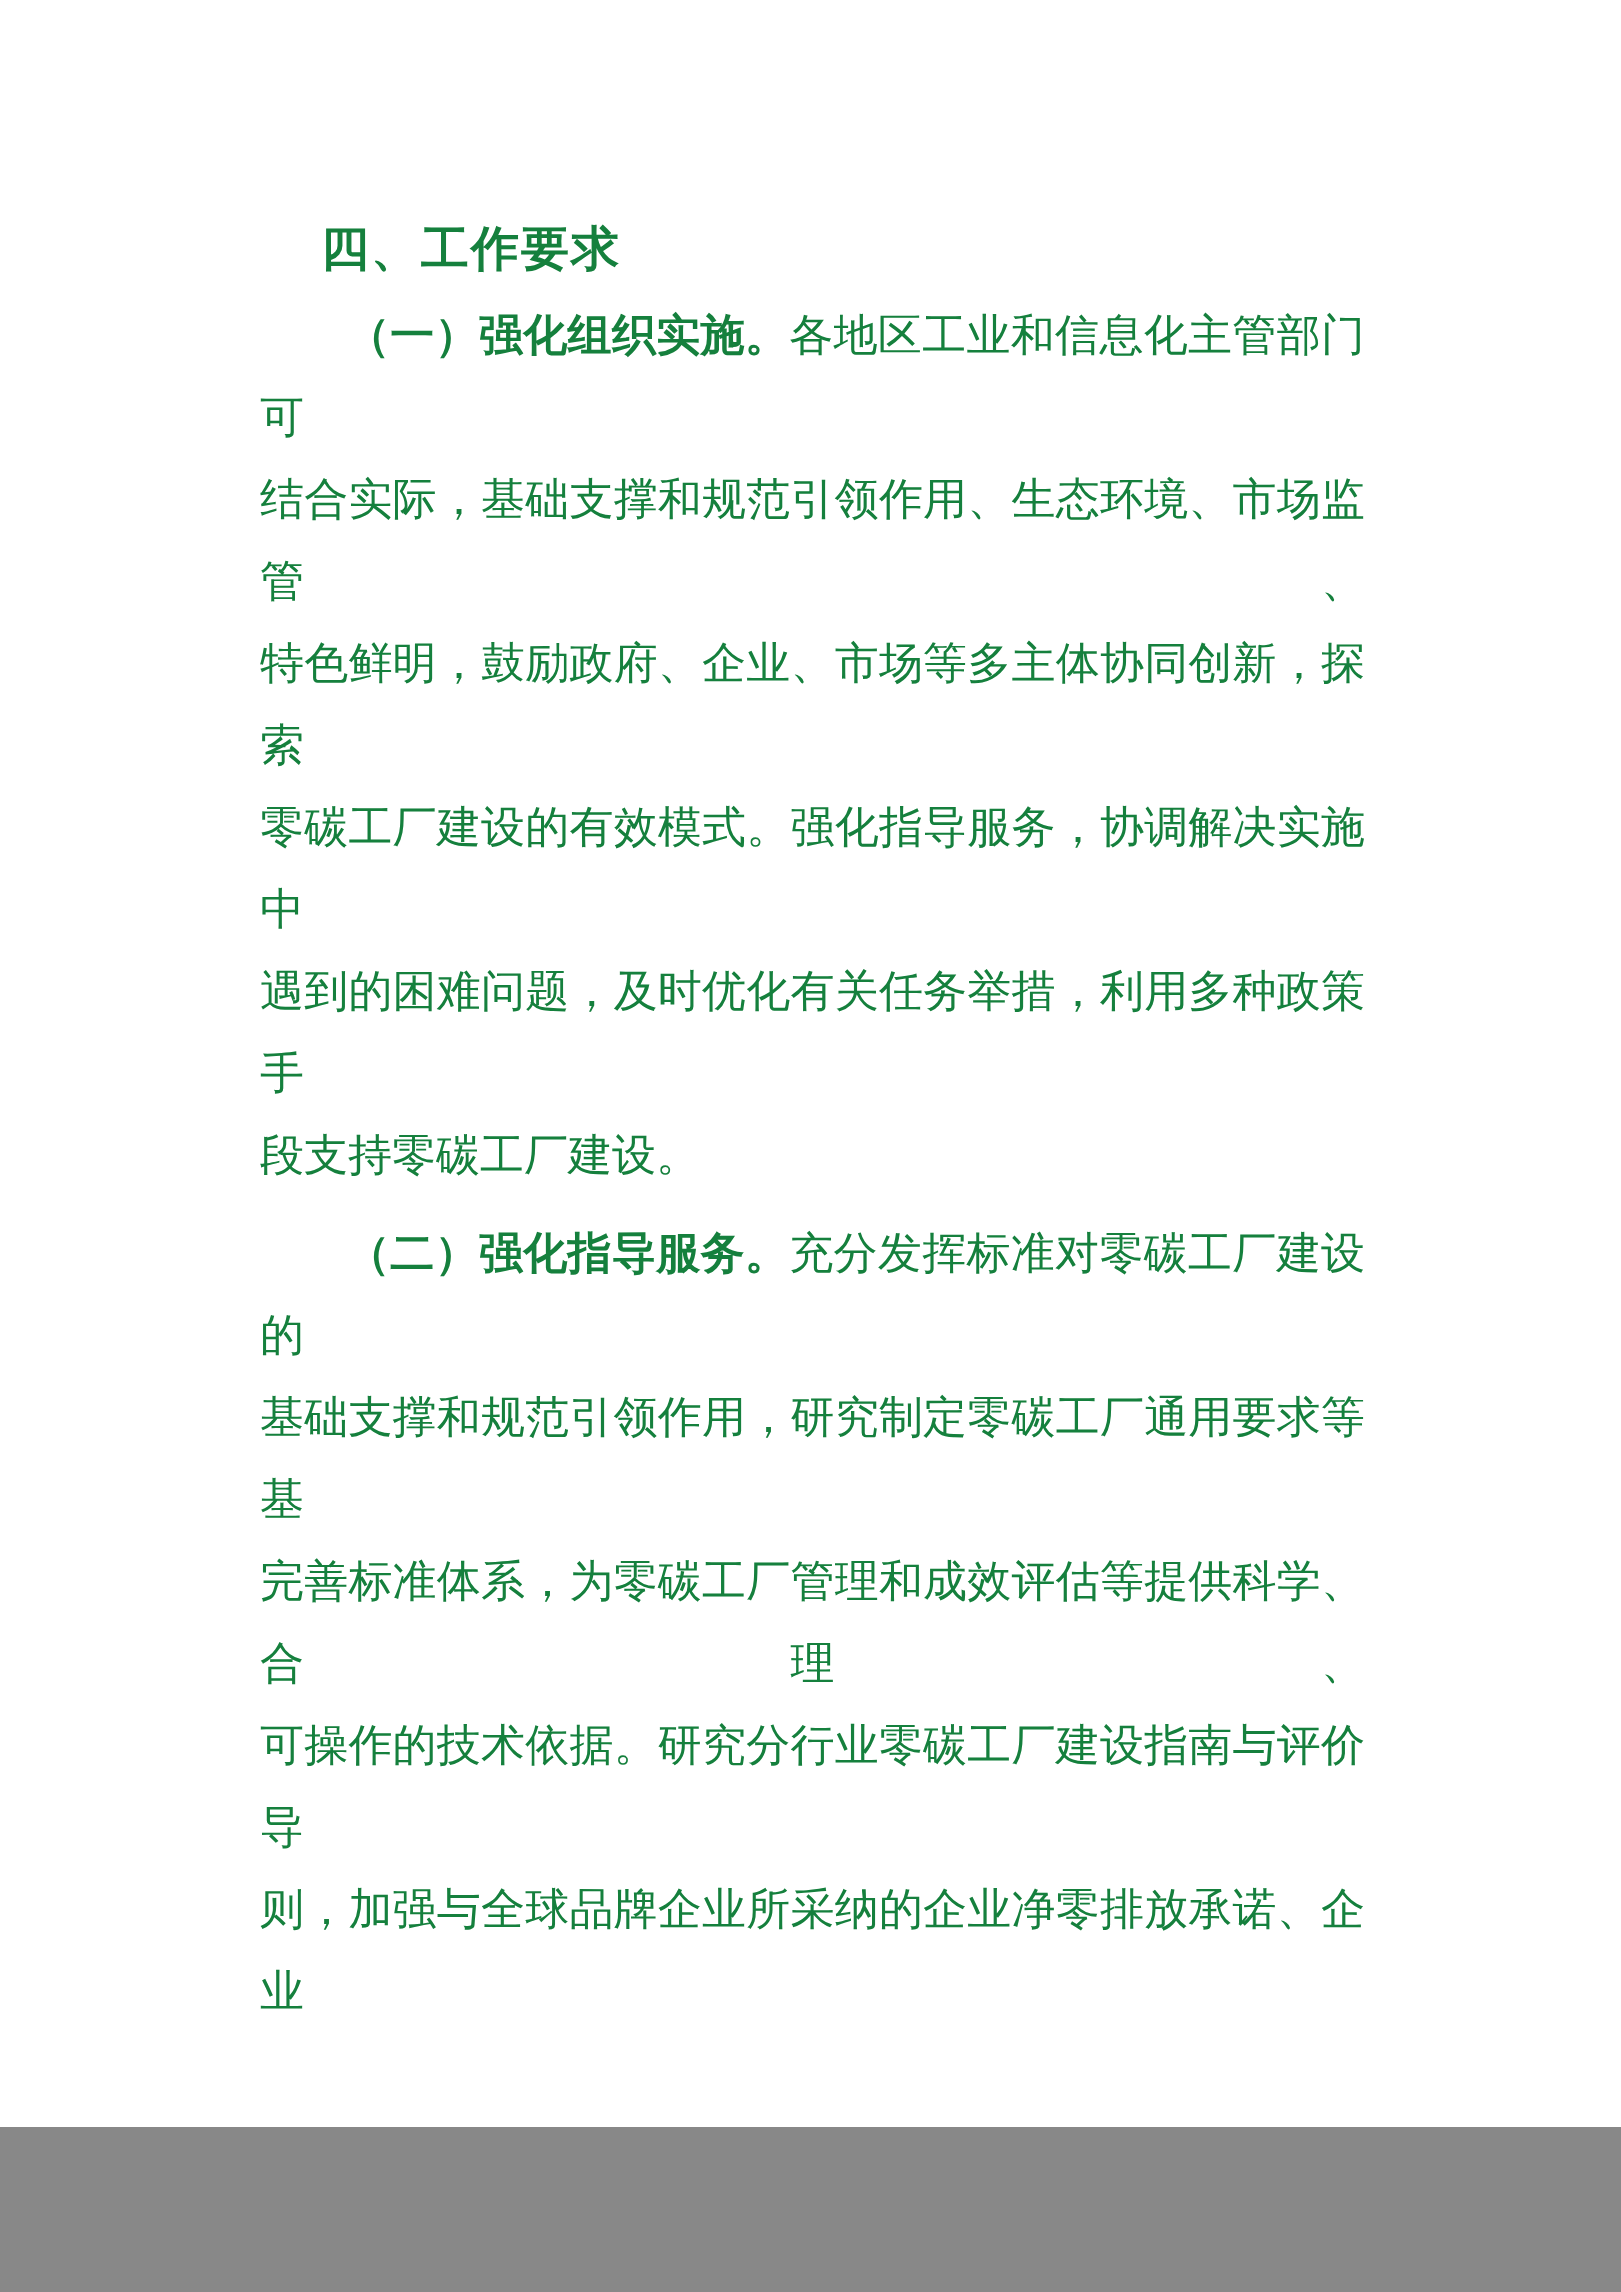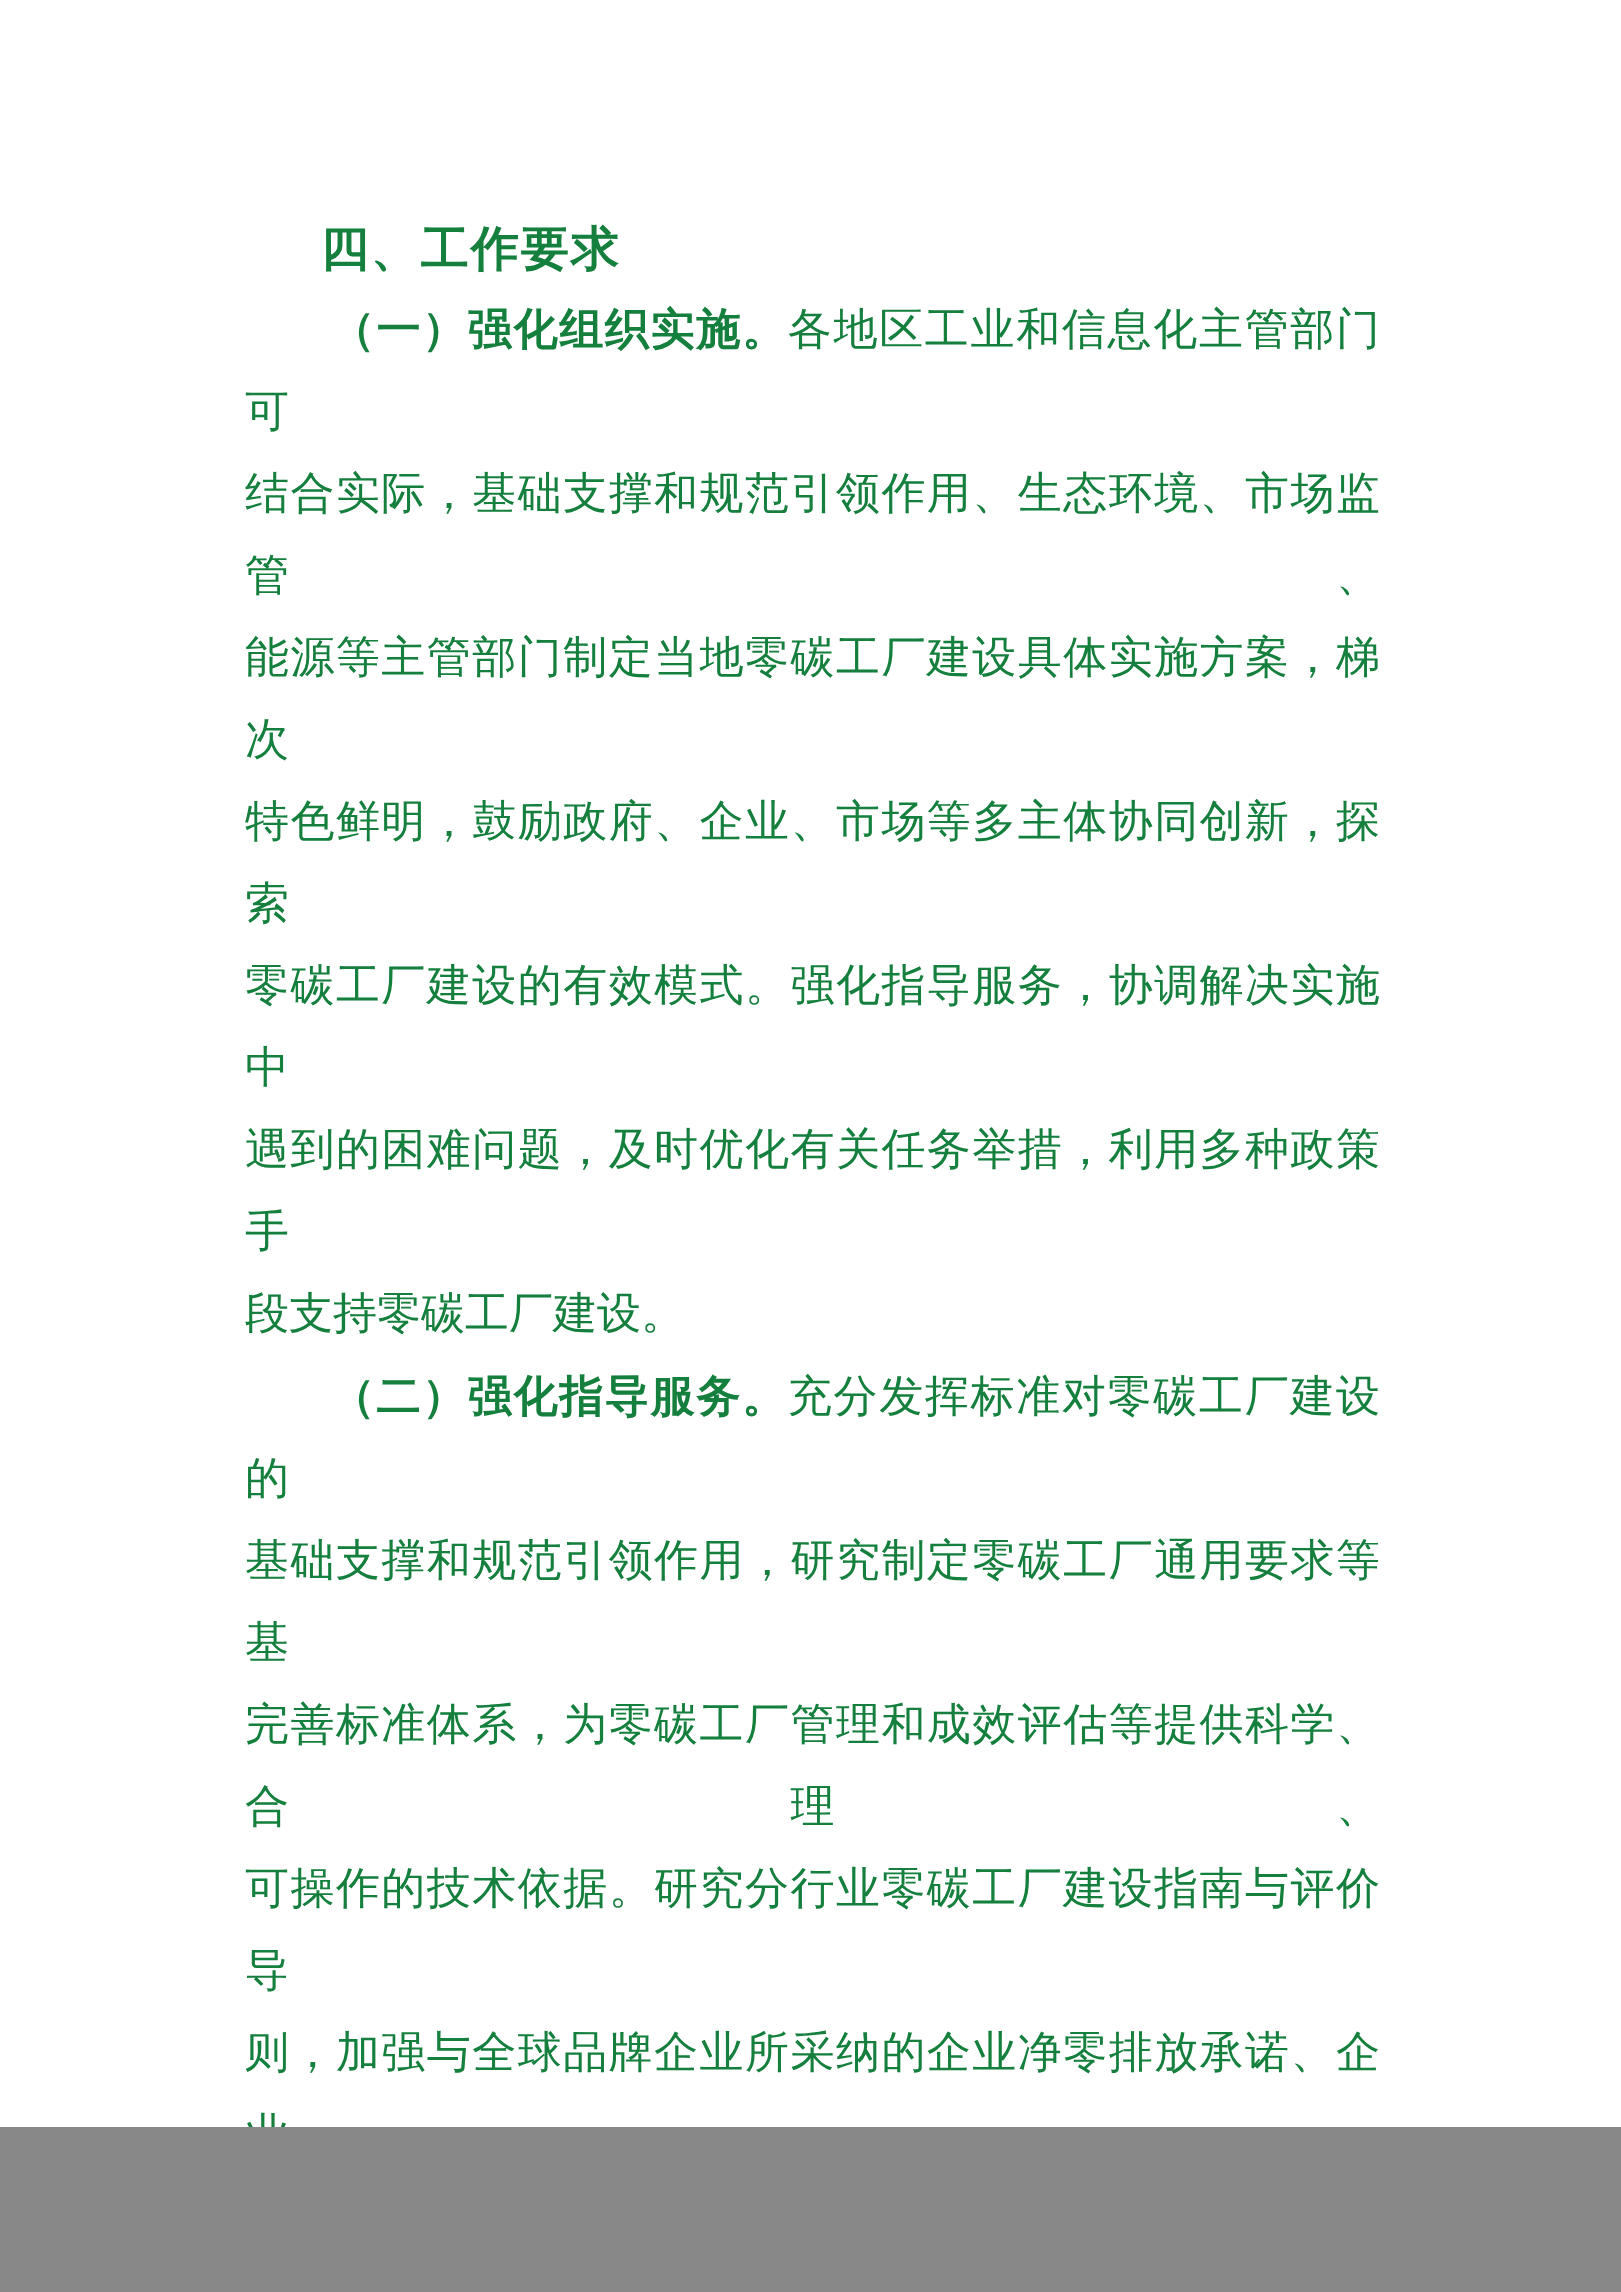--- a/index.html
+++ b/index.html
@@ -25,21 +25,21 @@
   }
   .doc-heading {
     font-family: "Liberation Sans", "DejaVu Sans", sans-serif;
     font-weight: bold;
     font-size: 48px;
     line-height: 61px;
     margin: 0 0 8.8px 76px;
     letter-spacing: 2px;
   }
   .paragraph {
-    margin: 0;
+    margin: 15px;
   }
   .line {
     font-size: 44px;
     line-height: 82px;
     text-align: justify;
     text-align-last: justify;
     white-space: normal;
   }
   .line.no-justify {
     text-align: right;
@@ -65,21 +65,20 @@
 </head>
 <body>
 
 <div class="page">
   <div class="content">
     <h1 class="doc-heading">四、工作要求</h1>
     <div id="paragraphs">
         <div class="paragraph">
           <div class="line indent"><span class="seg-bold">（一）强化组织实施。</span><span class="seg">各地区工业和信息化主管部门可</span></div>
           <div class="line"><span class="seg">结合实际，基础支撑和规范引领作用、生态环境、市场监管、</span></div>
-          <div class="line"><span class="seg">能源等主管部门制定当地零碳工厂建设具体实施方案，梯次</span></div>
           <div class="line"><span class="seg">特色鲜明，鼓励政府、企业、市场等多主体协同创新，探索</span></div>
           <div class="line"><span class="seg">零碳工厂建设的有效模式。强化指导服务，协调解决实施中</span></div>
           <div class="line"><span class="seg">遇到的困难问题，及时优化有关任务举措，利用多种政策手</span></div>
           <div class="line no-justify"><span class="seg">段支持零碳工厂建设。</span></div>
         </div>
         <div class="paragraph">
           <div class="line indent"><span class="seg-bold">（二）强化指导服务。</span><span class="seg">充分发挥标准对零碳工厂建设的</span></div>
           <div class="line"><span class="seg">基础支撑和规范引领作用，研究制定零碳工厂通用要求等基</span></div>
           <div class="line"><span class="seg">完善标准体系，为零碳工厂管理和成效评估等提供科学、合理、</span></div>
           <div class="line"><span class="seg">可操作的技术依据。研究分行业零碳工厂建设指南与评价导</span></div>

